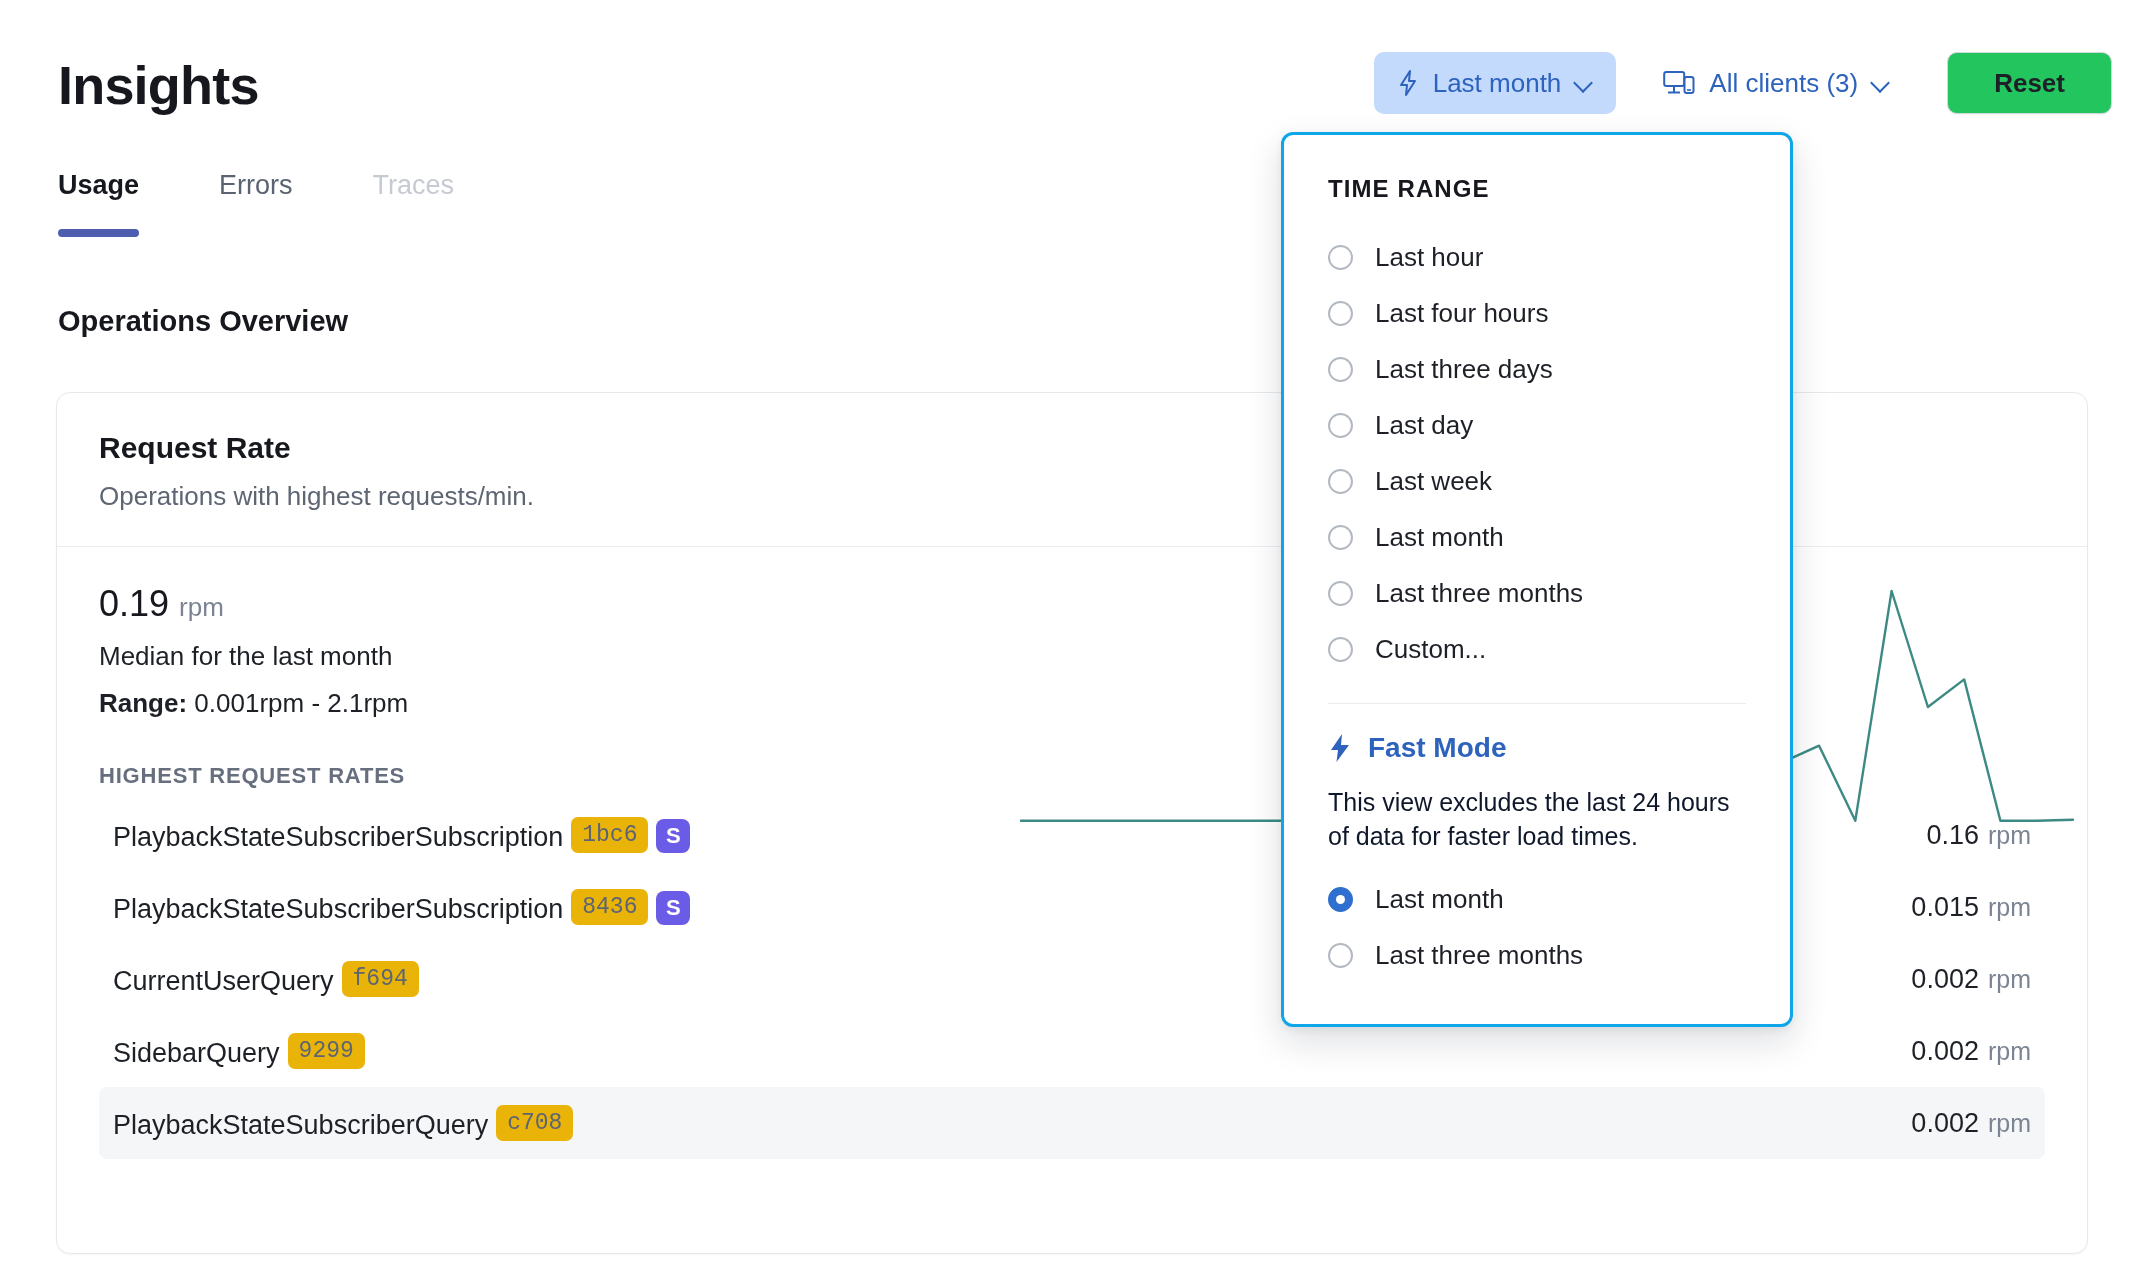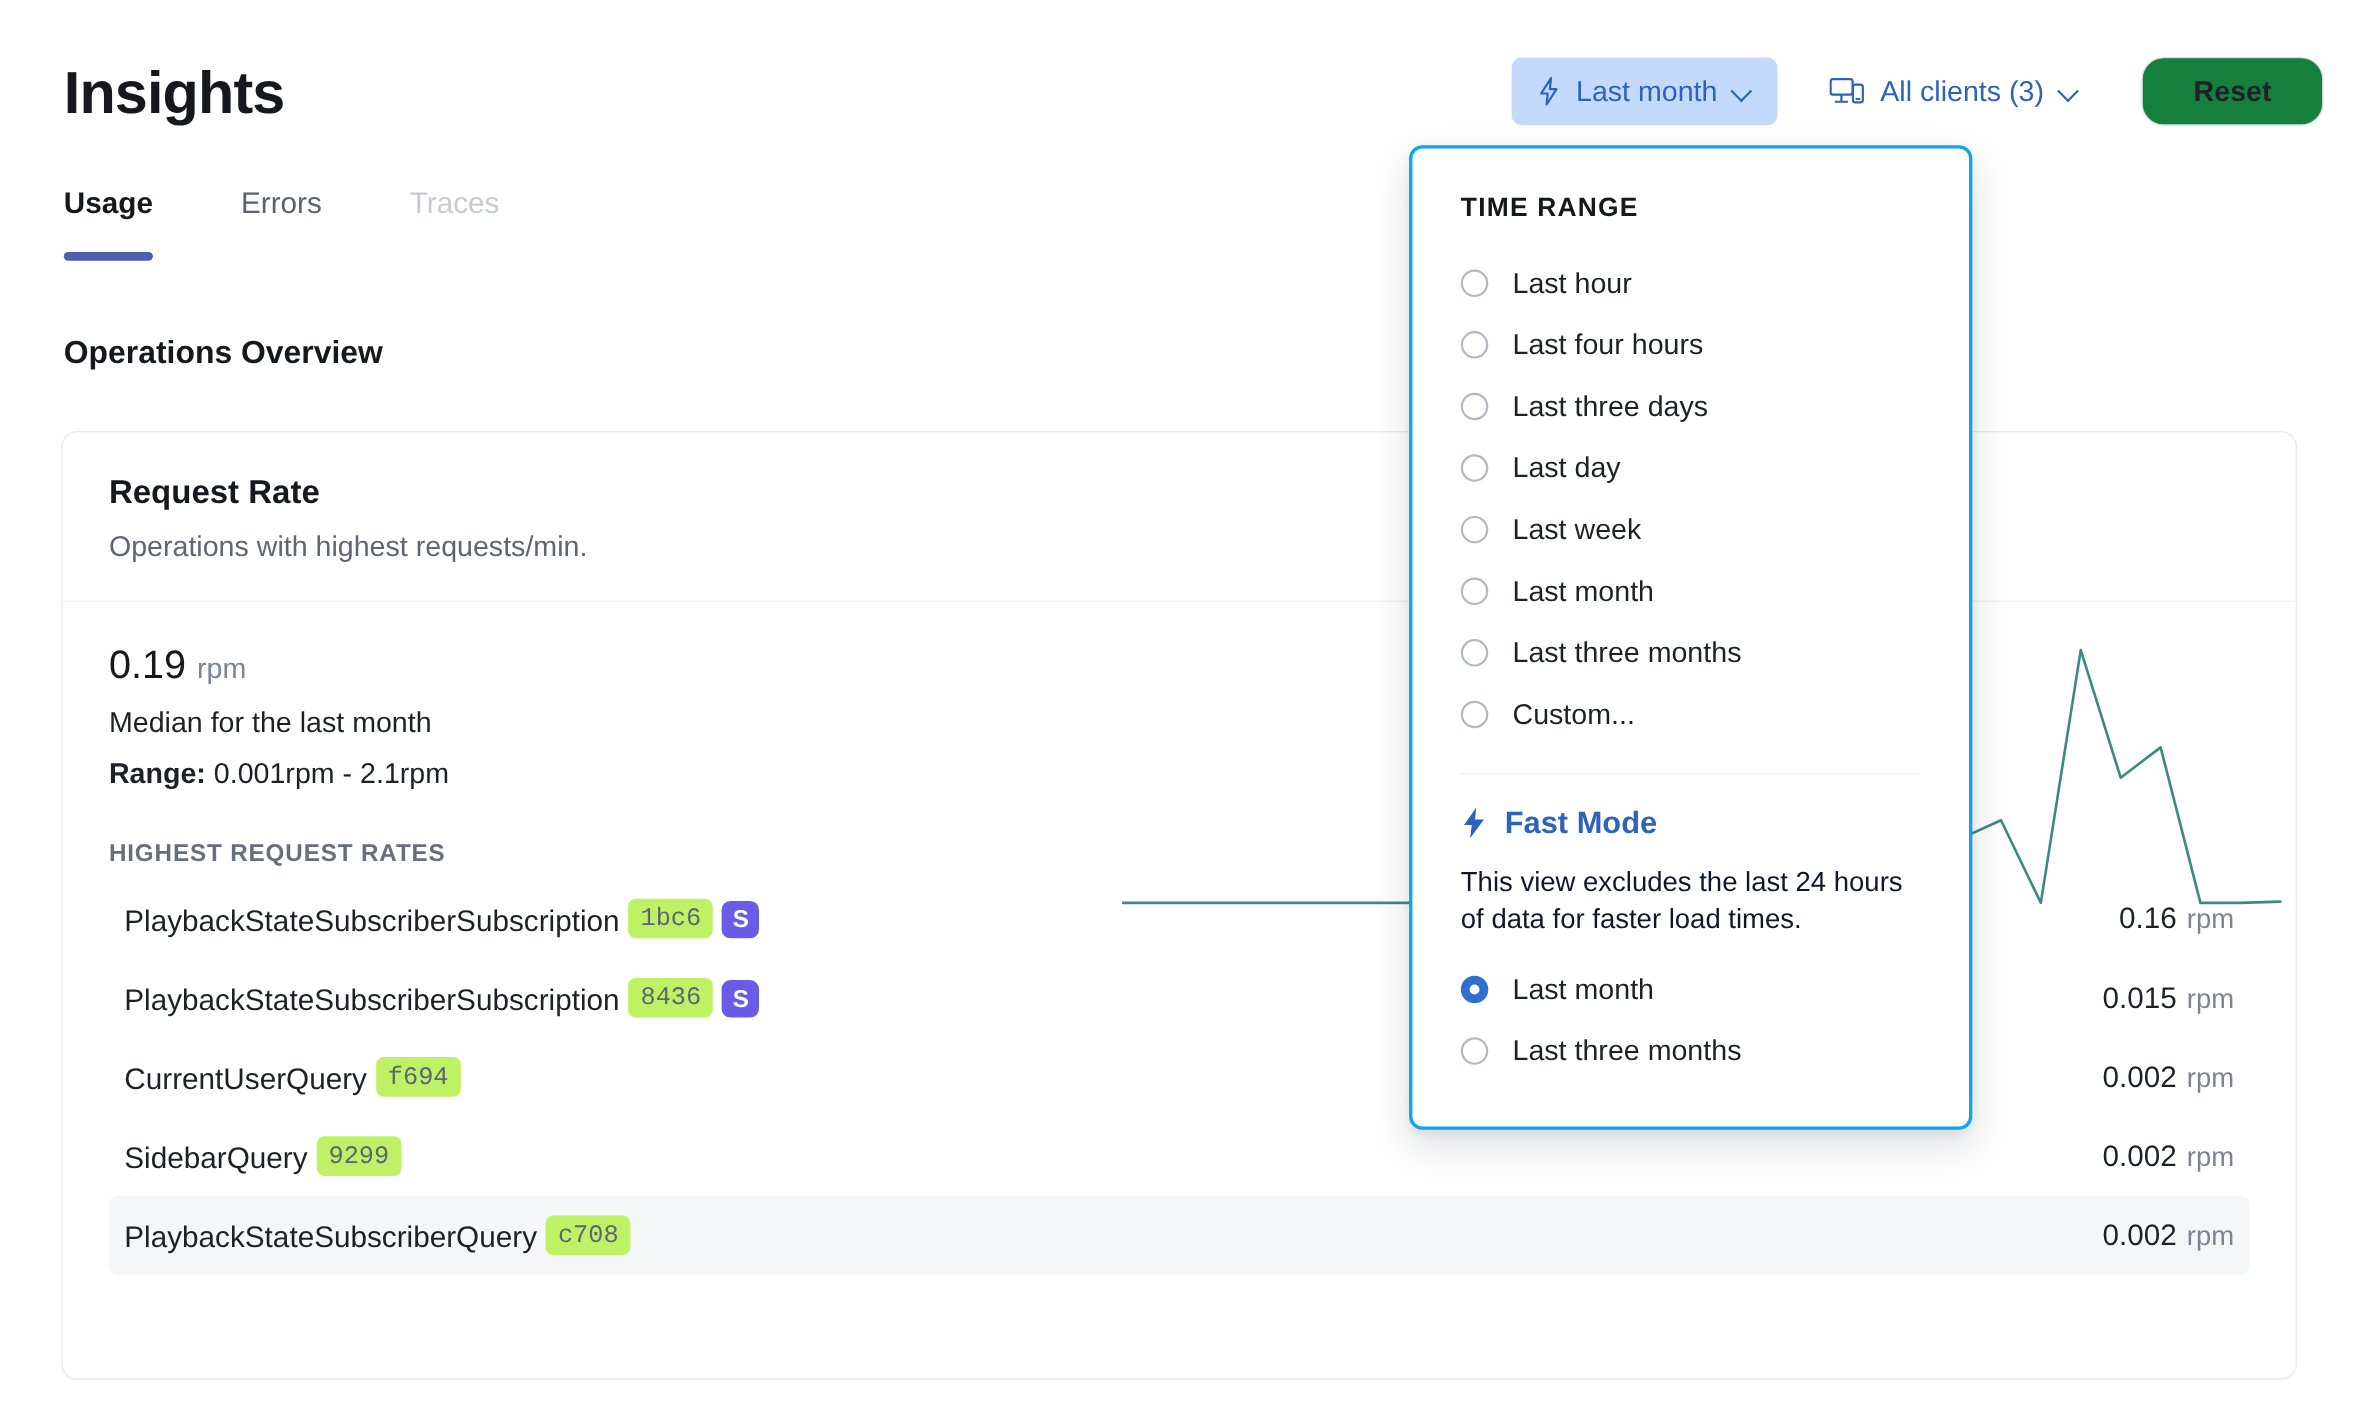--- a/index.html
+++ b/index.html
@@ -26,23 +26,23 @@
   .tb-btn {
     display: flex; align-items: center; gap: 14px;
     height: 62px; padding: 0 22px;
     font-size: 26px; border-radius: 10px;
     cursor: pointer; white-space: nowrap;
     border: 1px solid transparent; background: transparent;
   }
   .tb-btn.active { background: #c3dafc; color: #2d62bd; }
   .tb-btn.plain { color: #2d62bd; margin-left: 24px; }
   .tb-btn.reset {
-    margin-left: 34px; background: #15803d; color: #1d2026;
+    margin-left: 34px; background: #22c55e; color: #1d2026;
     border: 1px solid #d3d7de; font-weight: 700;
-    padding: 0 46px; border-radius: 20px;
+    padding: 0 46px; border-radius: 10px;
     box-shadow: 0 1px 2px rgba(16,24,40,.05);
   }
   .chev { display: inline-block; width: 18px; height: 18px; position: relative; }
   .chev::after {
     content: ""; position: absolute; left: 1px; top: 2px;
     width: 12px; height: 12px;
     border-right: 2.6px solid currentColor; border-bottom: 2.6px solid currentColor;
     transform: rotate(45deg);
   }
 
@@ -96,21 +96,21 @@
   .op-row {
     display: flex; align-items: center; justify-content: space-between;
     height: 72px; padding: 0 14px; border-radius: 8px; cursor: pointer;
   }
   .op-row.hl { background: #f4f6f8; }
   .op-left { display: flex; align-items: flex-end; gap: 8px; }
   .op-name { font-size: 27px; color: #1d2026; }
   .hashchip {
     font-family: "Liberation Mono", monospace;
     font-size: 23px; color: #5d6574;
-    background: #bef264; border-radius: 7px; padding: 5px 11px;
+    background: #eab308; border-radius: 7px; padding: 5px 11px;
   }
   .sbadge {
     width: 34px; height: 34px; border-radius: 8px;
     background: #6b5ce7; color: #fff;
     font-size: 22px; font-weight: 700;
     display: flex; align-items: center; justify-content: center;
   }
   .op-right { display: flex; align-items: baseline; gap: 9px; }
   .op-val { font-size: 27px; color: #1d2026; }
   .op-unit { font-size: 25px; color: #7c8494; }

